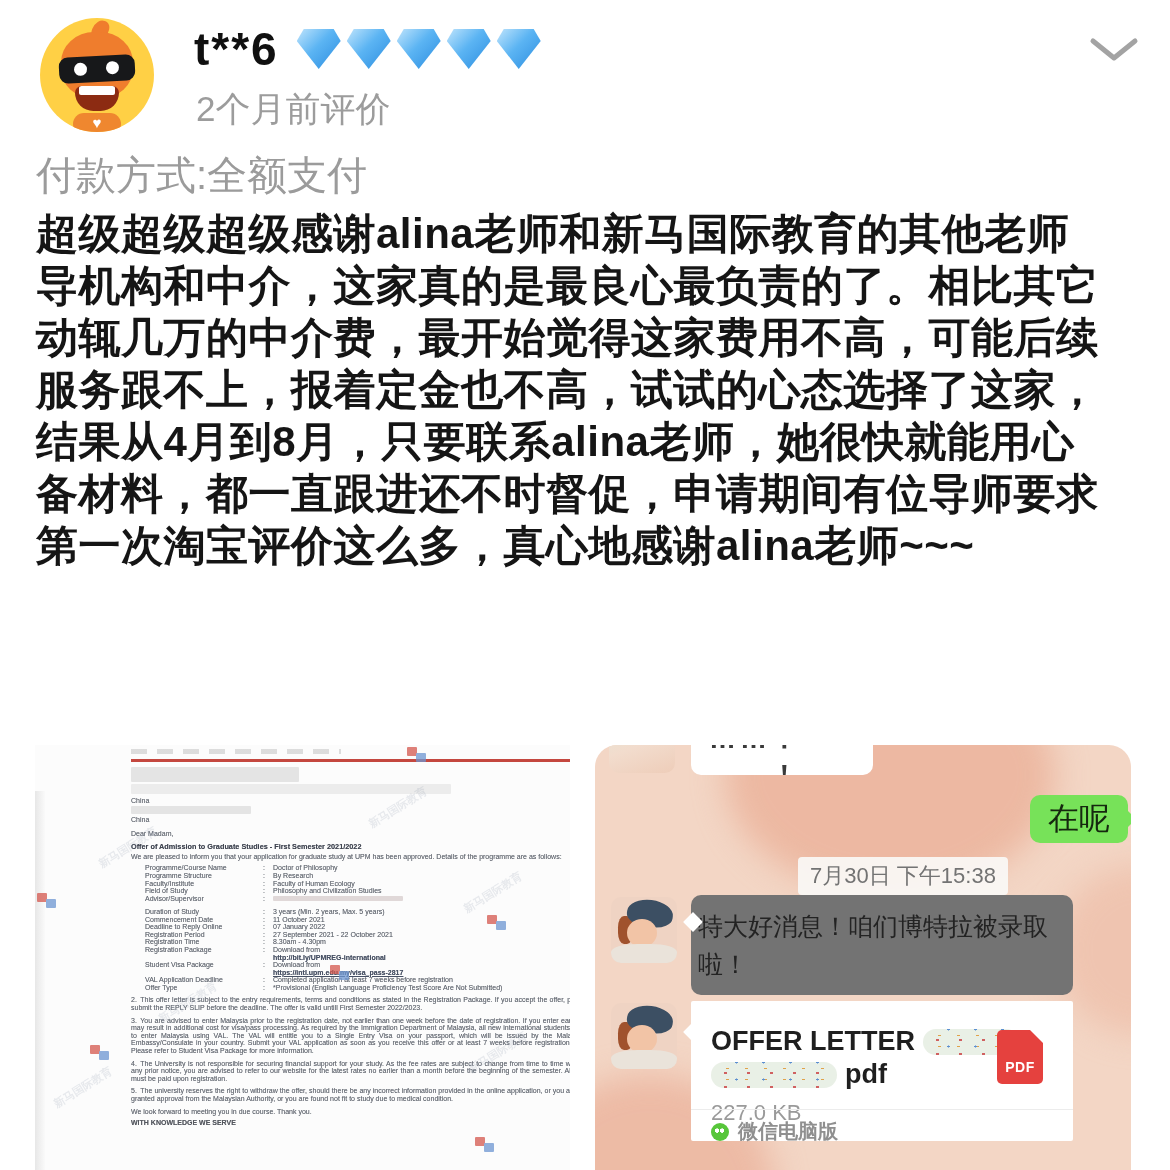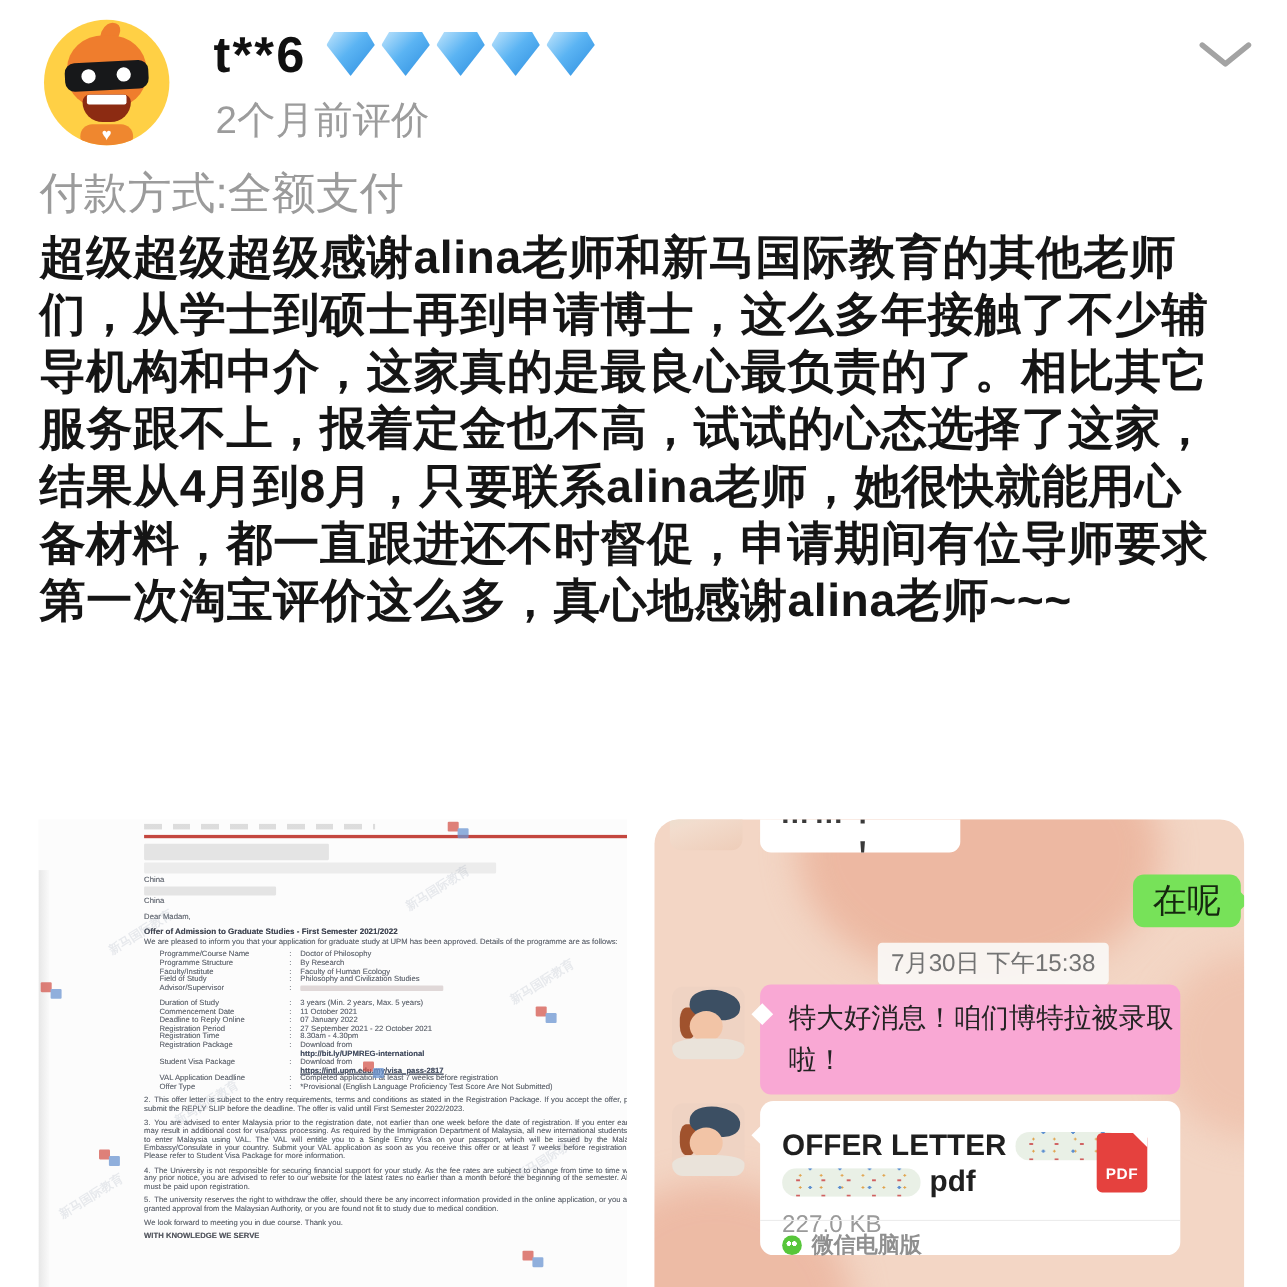--- a/index.html
+++ b/index.html
@@ -91,28 +91,28 @@
   .chat-time{position:absolute;left:203px;top:112px;padding:4px 12px;background:rgba(250,248,246,.92);
              border-radius:4px;font-size:22px;color:#737373;}
   .tavatar{position:absolute;left:16px;width:66px;height:66px;border-radius:10px;overflow:hidden;
            background:#efd3c3;}
   .t-hat{position:absolute;left:16px;top:3px;width:46px;height:27px;background:#3c4f63;
          border-radius:50% 50% 42% 42%;transform:rotate(7deg);}
   .t-hair{position:absolute;left:7px;top:19px;width:15px;height:28px;background:#a0522d;border-radius:40%;}
   .t-face{position:absolute;left:16px;top:22px;width:30px;height:28px;background:#f2c4a6;border-radius:50%;}
   .t-shoulder{position:absolute;left:0;top:47px;width:66px;height:20px;background:#eae3da;
               border-radius:40% 40% 0 0;}
-  .in-bubble{position:absolute;left:96px;top:150px;width:382px;height:100px;background:#f9a8d4;
-             border-radius:10px;box-sizing:border-box;padding:12px 26px;color:#232323;
+  .in-bubble{position:absolute;left:96px;top:150px;width:382px;height:100px;background:#737373;
+             border-radius:10px;box-sizing:border-box;padding:12px 7px;color:#232323;
              font-size:25px;line-height:38px;}
   .in-tail{position:absolute;left:-5px;top:20px;width:14px;height:14px;background:#fff;
            transform:rotate(45deg);}
   .in-line{white-space:nowrap;}
   .file-card{position:absolute;left:96px;top:256px;width:382px;height:140px;background:#fff;
-             border-radius:12px;box-sizing:border-box;padding:24px 32px 0 20px;}
+             border-radius:2px;box-sizing:border-box;padding:24px 32px 0 20px;}
   .file-title{font-size:27px;font-weight:bold;color:#1f1f1f;display:flex;align-items:center;
               gap:8px;white-space:nowrap;line-height:33px;}
   .sticker{display:inline-block;height:26px;border-radius:13px;background:#e9f0e6;
            background-image:radial-gradient(#d06060 1.5px,transparent 1.7px),
                             radial-gradient(#5c8fd0 1.5px,transparent 1.7px),
                             radial-gradient(#e0a24a 1.5px,transparent 1.7px);
            background-size:23px 14px,27px 17px,19px 11px;
            background-position:3px 4px,12px 9px,7px 1px;}
   .stk1{width:96px;}.stk2{width:126px;}
   .file-size{font-size:22px;color:#9a9a9a;margin-top:9px;}
@@ -161,22 +161,22 @@
 
   <div class="chevron">
     <svg width="52" height="28" viewBox="0 0 52 28">
       <polyline points="5,5 26,22 47,5" fill="none" stroke="#a3a3a3" stroke-width="5" stroke-linecap="round" stroke-linejoin="round"></polyline>
     </svg>
   </div>
 
   <div class="payment">付款方式:全额支付</div>
   <div class="review-body">
     <div class="review-line">超级超级超级感谢alina老师和新马国际教育的其他老师</div>
-    <div class="review-line">们，从学士到硕士再到申请博士，这么多年接触了不少辅</div>
     <div class="review-line">导机构和中介，这家真的是最良心最负责的了。相比其它</div>
+    <div class="review-line">动辄几万的中介费，最开始觉得这家费用不高，可能后续</div>
     <div class="review-line">服务跟不上，报着定金也不高，试试的心态选择了这家，</div>
     <div class="review-line">结果从4月到8月，只要联系alina老师，她很快就能用心</div>
     <div class="review-line">备材料，都一直跟进还不时督促，申请期间有位导师要求</div>
     <div class="review-line">第一次淘宝评价这么多，真心地感谢alina老师~~~</div>
   </div>
 
   <div class="photo photo-doc">
     <div class="doc-edge"></div>
     <div class="doc">
       <div class="doc-faint"></div>

